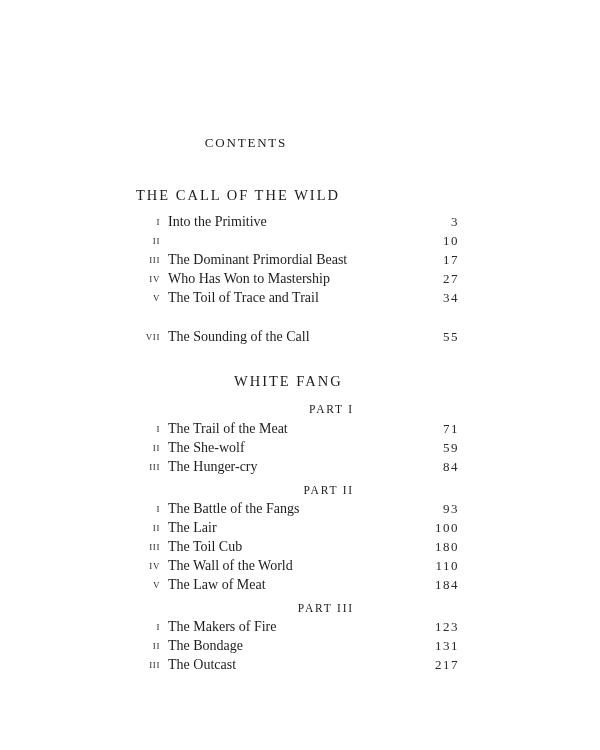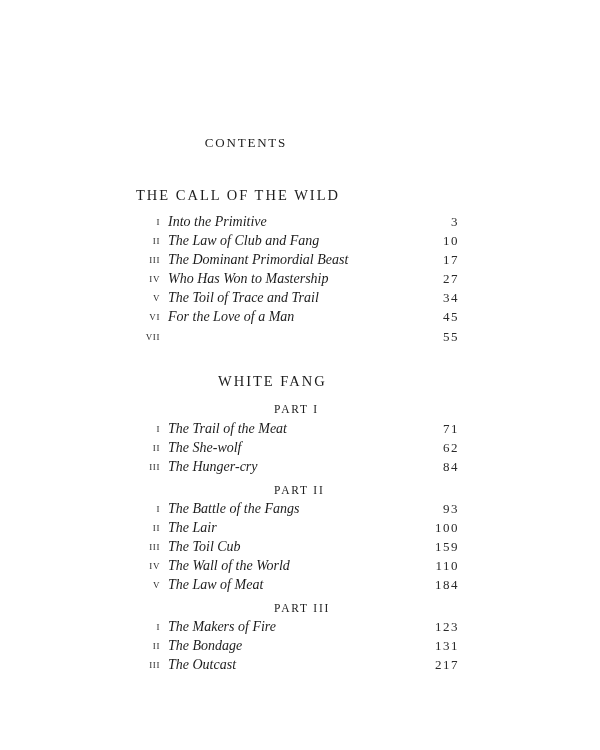--- a/index.html
+++ b/index.html
@@ -34,30 +34,30 @@
       font-size: 13px;
       letter-spacing: 1.8px;
     }
     .book-title {
       font-size: 14.5px;
       letter-spacing: 2px;
     }
     .book-title.b1 { top: 187px; left: 0; width: 476px; }
     .book-title.b2 {
       top: 373px;
-      left: 218px;
+      left: 234px;
       width: auto;
       text-align: center;
     }
     .part-title {
       font-size: 11.5px;
       letter-spacing: 1.8px;
       left: 274px;
       width: 80px;
-      text-align: left;
+      text-align: right;
     }
     .row {
       position: absolute;
       left: 0;
       width: 600px;
       height: 19px;
       font-family: "Liberation Serif", serif;
       font-size: 14px;
       line-height: 19px;
     }
@@ -68,21 +68,20 @@
       text-align: right;
       font-size: 9px;
       letter-spacing: 0.6px;
       text-transform: uppercase;
       top: 1px;
       color: #2a2a2a;
     }
     .row .title {
       position: absolute;
       left: 168px;
-      font-style: italic;
       white-space: nowrap;
       color: #1c1c1c;
     }
     .row .page-num {
       position: absolute;
       right: 141px;
       text-align: right;
       font-size: 13px;
       letter-spacing: 1.5px;
       color: #2a2a2a;
@@ -97,60 +96,55 @@
 
   <div class="heading book-title b1">THE CALL OF THE WILD</div>
 
   <div class="row" style="top:212px">
     <span class="num">I</span>
     <span class="title">Into the Primitive</span>
     <span class="page-num">3</span>
   </div>
   <div class="row" style="top:231px">
     <span class="num">II</span>
-    <span class="title">The Law of Club and Fang</span>
     <span class="page-num">10</span>
   </div>
   <div class="row" style="top:250px">
     <span class="num">III</span>
     <span class="title">The Dominant Primordial Beast</span>
     <span class="page-num">17</span>
   </div>
   <div class="row" style="top:269px">
     <span class="num">IV</span>
     <span class="title">Who Has Won to Mastership</span>
     <span class="page-num">27</span>
   </div>
   <div class="row" style="top:288px">
     <span class="num">V</span>
     <span class="title">The Toil of Trace and Trail</span>
     <span class="page-num">34</span>
   </div>
-  <div class="row" style="top:307px">
-    <span class="num">VI</span>
-    <span class="title">For the Love of a Man</span>
-    <span class="page-num">45</span>
-  </div>
   <div class="row" style="top:327px">
     <span class="num">VII</span>
+    <span class="title">The Sounding of the Call</span>
     <span class="page-num">55</span>
   </div>
 
   <div class="heading book-title b2">WHITE FANG</div>
 
   <div class="heading part-title" style="top:403px">PART I</div>
   <div class="row" style="top:419px">
     <span class="num">I</span>
     <span class="title">The Trail of the Meat</span>
     <span class="page-num">71</span>
   </div>
   <div class="row" style="top:438px">
     <span class="num">II</span>
     <span class="title">The She-wolf</span>
-    <span class="page-num">62</span>
+    <span class="page-num">59</span>
   </div>
   <div class="row" style="top:457px">
     <span class="num">III</span>
     <span class="title">The Hunger-cry</span>
     <span class="page-num">84</span>
   </div>
 
   <div class="heading part-title" style="top:484px">PART II</div>
   <div class="row" style="top:499px">
     <span class="num">I</span>
@@ -158,21 +152,21 @@
     <span class="page-num">93</span>
   </div>
   <div class="row" style="top:518px">
     <span class="num">II</span>
     <span class="title">The Lair</span>
     <span class="page-num">100</span>
   </div>
   <div class="row" style="top:537px">
     <span class="num">III</span>
     <span class="title">The Toil Cub</span>
-    <span class="page-num">159</span>
+    <span class="page-num">180</span>
   </div>
   <div class="row" style="top:556px">
     <span class="num">IV</span>
     <span class="title">The Wall of the World</span>
     <span class="page-num">110</span>
   </div>
   <div class="row" style="top:575px">
     <span class="num">V</span>
     <span class="title">The Law of Meat</span>
     <span class="page-num">184</span>

